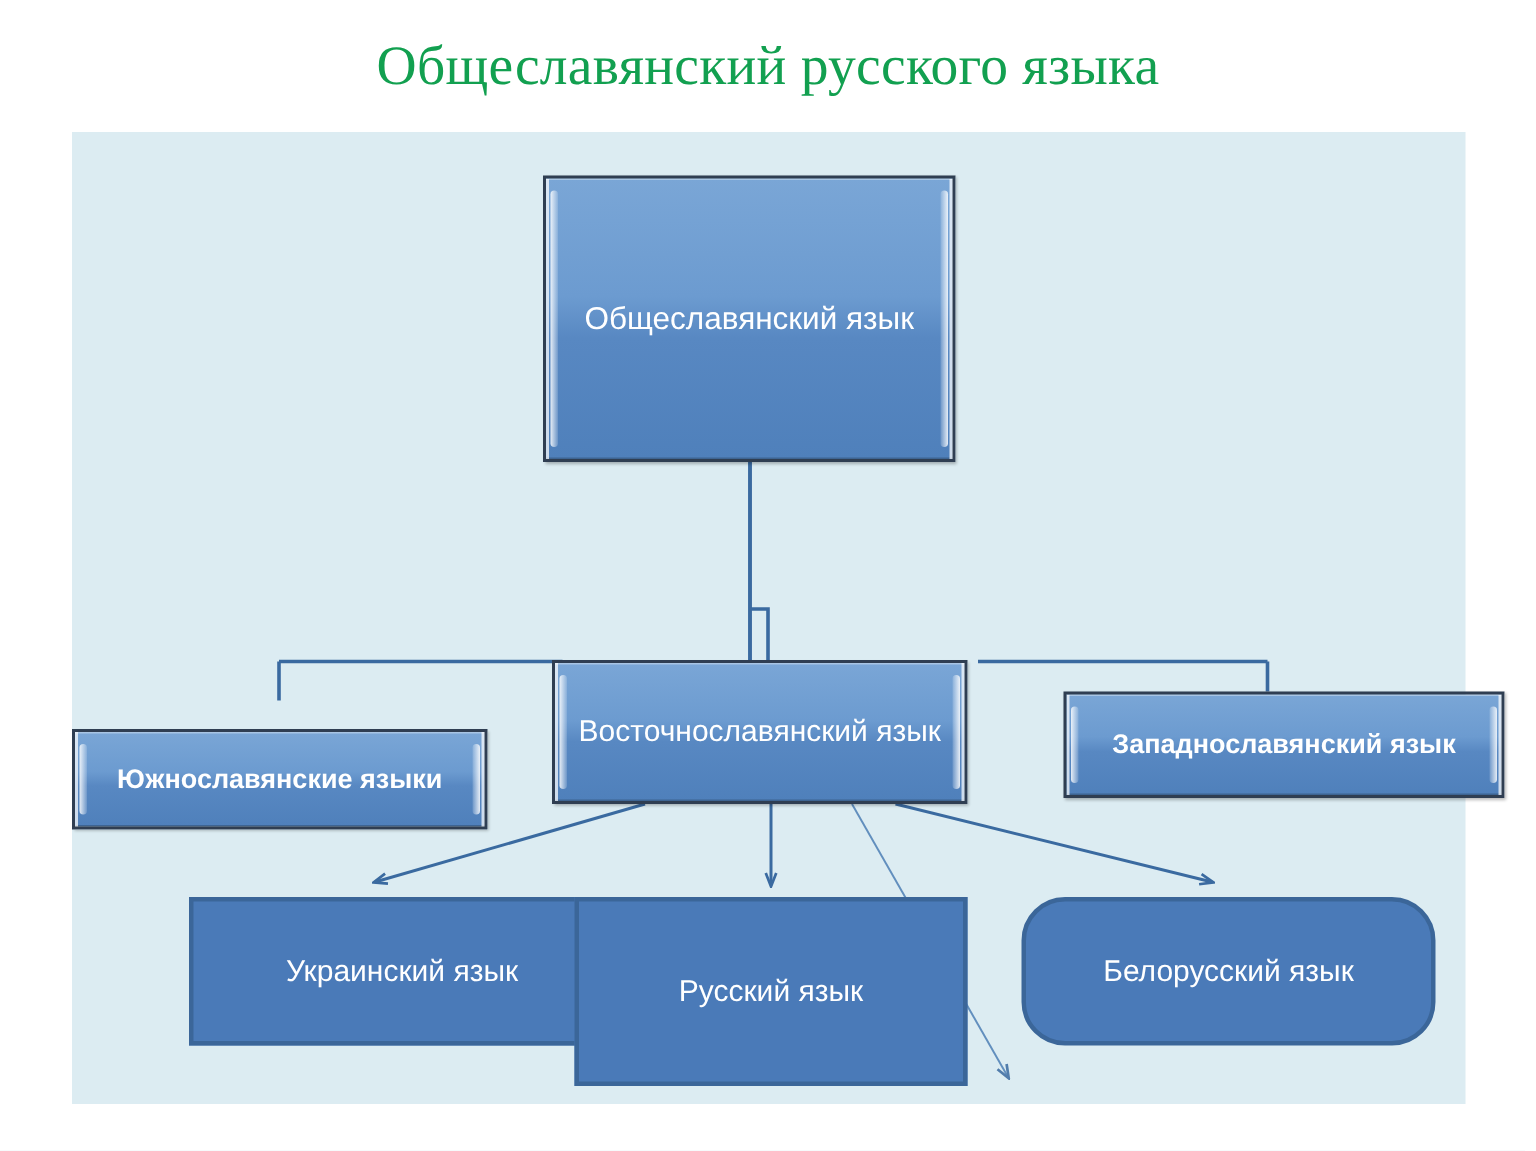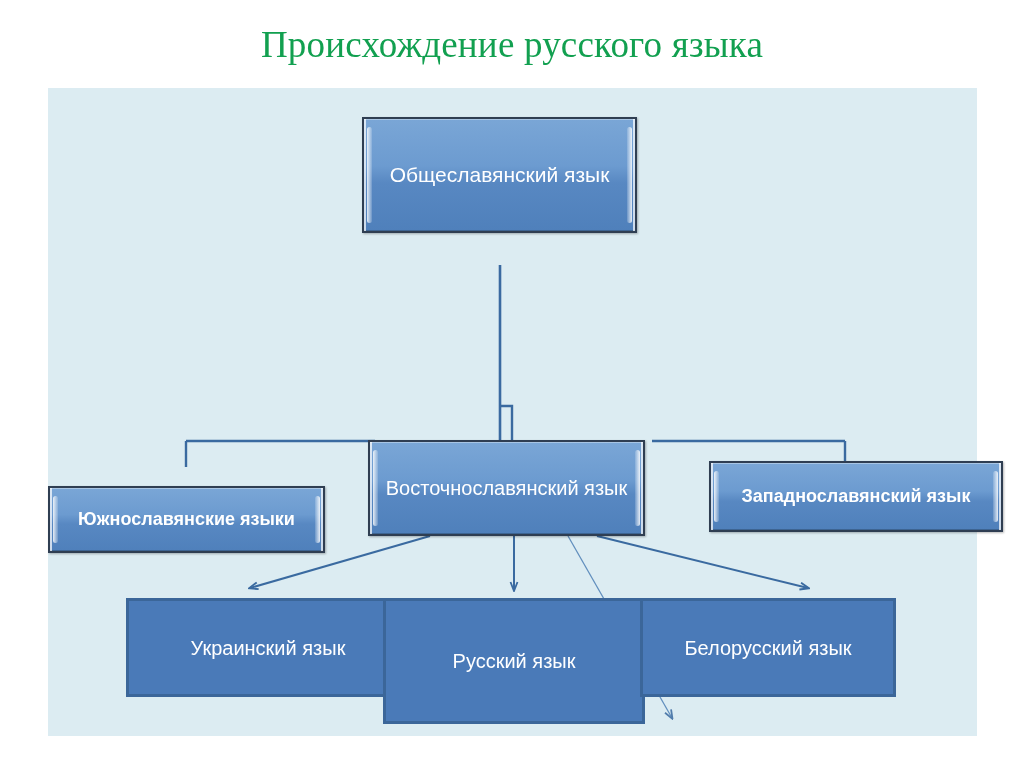--- a/index.html
+++ b/index.html
@@ -96,42 +96,42 @@
     background: #4a7ab8;
   }
 
   .node-label {
     position: relative;
     z-index: 2;
     padding: 0 14px;
   }
 
   
-  #node-common     { left: 362px; top: 117px;  width: 275px; height: 116px; }
+  #node-common     { left: 362px; top: 117px;  width: 275px; height: 191px; }
   #node-common .node-label { font-size: 21px; line-height: 26px; }
 
   #node-south      { left: 48px;  top: 467px;  width: 277px; height: 67px; margin-top: 19px; }
   #node-east       { left: 368px; top: 440px;  width: 277px; height: 96px; }
   #node-west       { left: 709px; top: 461px;  width: 294px; height: 71px; }
 
   #node-south .node-label,
   #node-west  .node-label { font-size: 18px; line-height: 25px; font-weight: bold; }
   #node-east  .node-label { font-size: 20px; line-height: 29px; }
 
   #node-uk  { left: 126px; top: 598px; width: 284px; height: 99px; }
   #node-ru  { left: 383px; top: 598px; width: 262px; height: 126px; }
-  #node-by  { left: 640px; top: 598px; width: 256px; height: 99px; }
+  #node-by  { left: 681px; top: 598px; width: 276px; height: 99px; border-radius: 29px; }
   #node-uk .node-label,
   #node-ru .node-label,
   #node-by .node-label { font-size: 20px; line-height: 26px; }
 </style>
 </head>
 <body>
 
-<div id="slide-title">Происхождение русского языка</div>
+<div id="slide-title">Общеславянский русского языка</div>
 
 <div id="diagram-panel"></div>
 
 <svg id="connectors" viewBox="0 0 1024 767" xmlns="http://www.w3.org/2000/svg">
   <defs>
     <marker id="arrowhead" markerWidth="11" markerHeight="11" refX="9" refY="4.5" orient="auto" markerUnits="userSpaceOnUse">
       <path d="M1,1 L10,4.5 L1,8" fill="none" stroke="#3a6aa0" stroke-width="1.8"></path>
     </marker>
   </defs>
 

